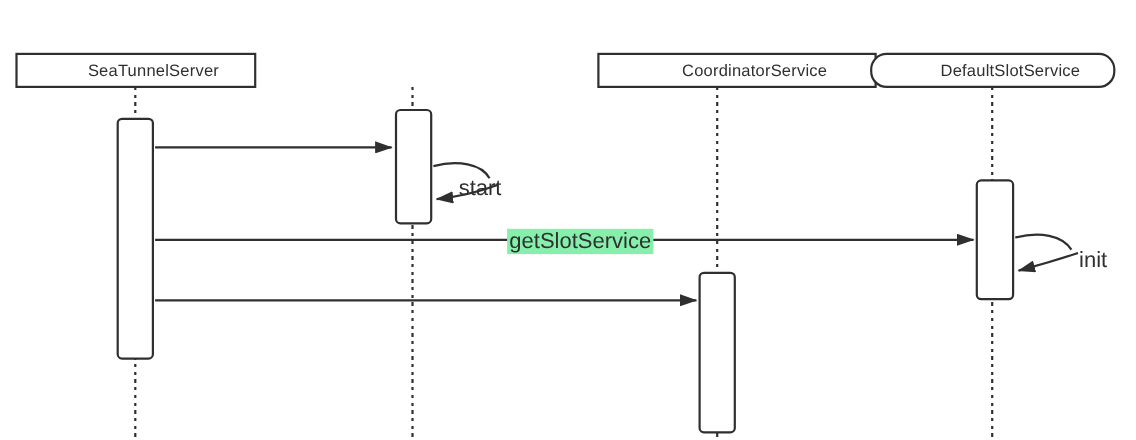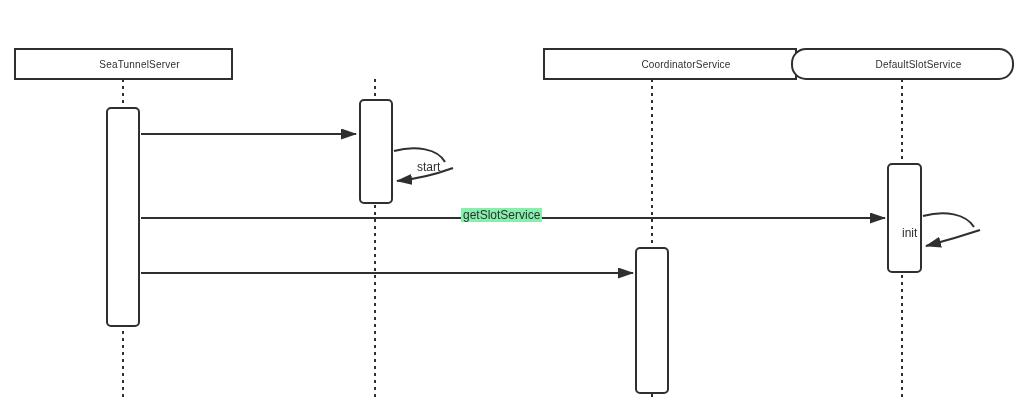--- a/index.html
+++ b/index.html
@@ -11,21 +11,21 @@
     font-family:"Liberation Sans","DejaVu Sans",sans-serif;
     color:#2f2f2f;
   }
   .pbox{
     position:absolute;
     top:48px;height:32px;
     box-sizing:border-box;
     border:2px solid #2f2f2f;
     background:#ffffff;
     display:flex;align-items:center;justify-content:center;
-    font-size:10px;
+    font-size:15px;
     letter-spacing:0.2px;
     z-index:2;
     padding-left:32px;
   }
   .lifeline{
     position:absolute;
     top:79px;height:321px;width:2px;
     background-image:repeating-linear-gradient(to bottom,#2f2f2f 0px,#2f2f2f 3px,transparent 3px,transparent 7px);
     z-index:1;
   }
@@ -37,21 +37,21 @@
     background:#ffffff;
     z-index:3;
   }
   .arrow-layer{
     position:absolute;left:0;top:0;
     z-index:4;
     pointer-events:none;
   }
   .msg-label{
     position:absolute;
-    font-size:12px;
+    font-size:20px;
     white-space:nowrap;
     z-index:5;
     color:#2f2f2f;
   }
   .msg-label.on-line{
     background:#86efac;
     padding:0 2px;
   }
 </style>
 </head>
@@ -94,15 +94,15 @@
     <line x1="141" y1="218" x2="885" y2="218" stroke="#2f2f2f" stroke-width="2" marker-end="url(#arrowhead)"></line>
 
     <path d="M923,216 C945,210 966,214 974,227" fill="none" stroke="#2f2f2f" stroke-width="2"></path>
     <path d="M980,230 C962,236 945,241 926,246" fill="none" stroke="#2f2f2f" stroke-width="2" marker-end="url(#arrowhead)"></path>
 
     <line x1="141" y1="273" x2="633" y2="273" stroke="#2f2f2f" stroke-width="2" marker-end="url(#arrowhead)"></line>
   </svg>
 
   <div class="msg-label" style="left:417px;top:160px;">start</div>
   <div class="msg-label on-line" style="left:461px;top:208px;">getSlotService</div>
-  <div class="msg-label" style="left:902px;top:226px;">init</div>
+  <div class="msg-label" style="left:981px;top:226px;">init</div>
 
 </div>
 
 </body></html>

